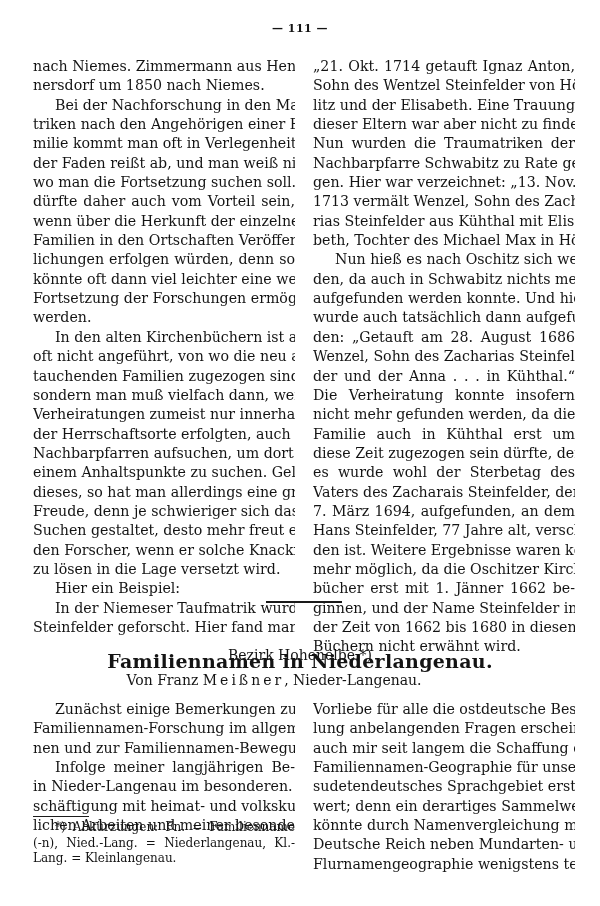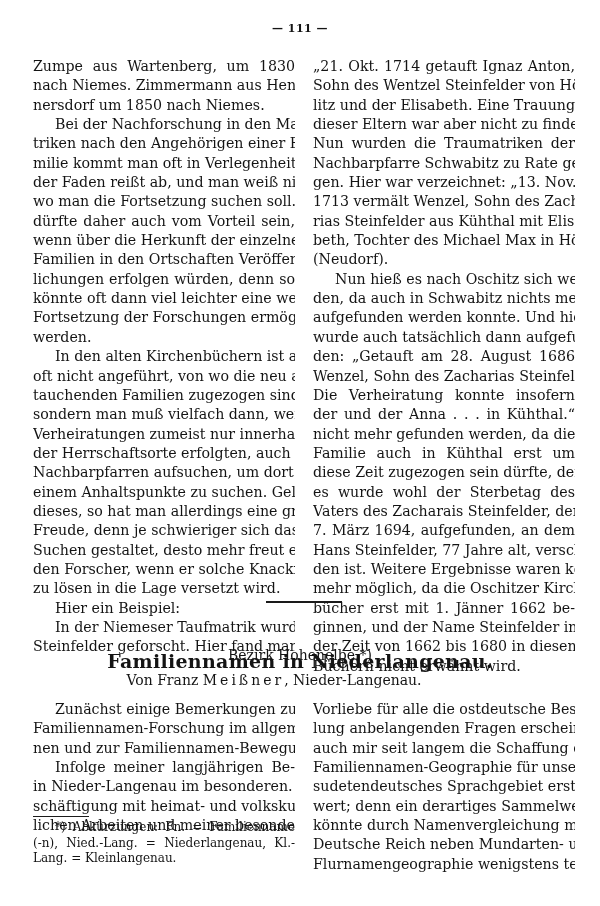--- a/index.html
+++ b/index.html
@@ -28,21 +28,20 @@
   .footnote .line { display: block; white-space: nowrap; text-align: justify; text-align-last: justify; }
   .footnote .line.last { text-align-last: left; }
   .footnote .line.indent { padding-left: 22px; }
 </style>
 </head>
 <body>
 
 <div class="page-number">— 111 —</div>
 
 <div id="top-left" class="col">
-    <span class="line">Zumpe aus Wartenberg, um 1830</span>
     <span class="line">nach Niemes. Zimmermann aus Hen-</span>
     <span class="line last">nersdorf um 1850 nach Niemes.</span>
     <span class="line indent">Bei der Nachforschung in den Ma-</span>
     <span class="line">triken nach den Angehörigen einer Fa-</span>
     <span class="line">milie kommt man oft in Verlegenheit,</span>
     <span class="line">der Faden reißt ab, und man weiß nicht,</span>
     <span class="line">wo man die Fortsetzung suchen soll. Es</span>
     <span class="line">dürfte daher auch vom Vorteil sein,</span>
     <span class="line">wenn über die Herkunft der einzelnen</span>
     <span class="line">Familien in den Ortschaften Veröffent-</span>
@@ -71,29 +70,28 @@
     <span class="line">„21. Okt. 1714 getauft Ignaz Anton,</span>
     <span class="line">Sohn des Wentzel Steinfelder von Höf-</span>
     <span class="line">litz und der Elisabeth. Eine Trauung</span>
     <span class="line">dieser Eltern war aber nicht zu finden.</span>
     <span class="line">Nun wurden die Traumatriken der</span>
     <span class="line">Nachbarpfarre Schwabitz zu Rate gezo-</span>
     <span class="line">gen. Hier war verzeichnet: „13. Nov.</span>
     <span class="line">1713 vermält Wenzel, Sohn des Zacha-</span>
     <span class="line">rias Steinfelder aus Kühthal mit Elisa-</span>
     <span class="line">beth, Tochter des Michael Max in Höflitz</span>
-    <span class="line last">(Neudorf).</span>
     <span class="line indent">Nun hieß es nach Oschitz sich wen-</span>
     <span class="line">den, da auch in Schwabitz nichts mehr</span>
     <span class="line">aufgefunden werden konnte. Und hier</span>
     <span class="line">wurde auch tatsächlich dann aufgefun-</span>
     <span class="line">den: „Getauft am 28. August 1686</span>
     <span class="line">Wenzel, Sohn des Zacharias Steinfel-</span>
+    <span class="line">der und der Anna . . . in Kühthal.“</span>
     <span class="line">Die Verheiratung konnte insofern</span>
-    <span class="line">der und der Anna . . . in Kühthal.“</span>
     <span class="line">nicht mehr gefunden werden, da die</span>
     <span class="line">Familie auch in Kühthal erst um</span>
     <span class="line">diese Zeit zugezogen sein dürfte, denn</span>
     <span class="line">es wurde wohl der Sterbetag des</span>
     <span class="line">Vaters des Zacharais Steinfelder, der</span>
     <span class="line">7. März 1694, aufgefunden, an dem</span>
     <span class="line">Hans Steinfelder, 77 Jahre alt, verschie-</span>
     <span class="line">den ist. Weitere Ergebnisse waren keine</span>
     <span class="line">mehr möglich, da die Oschitzer Kirchen-</span>
     <span class="line">bücher erst mit 1. Jänner 1662 be-</span>

